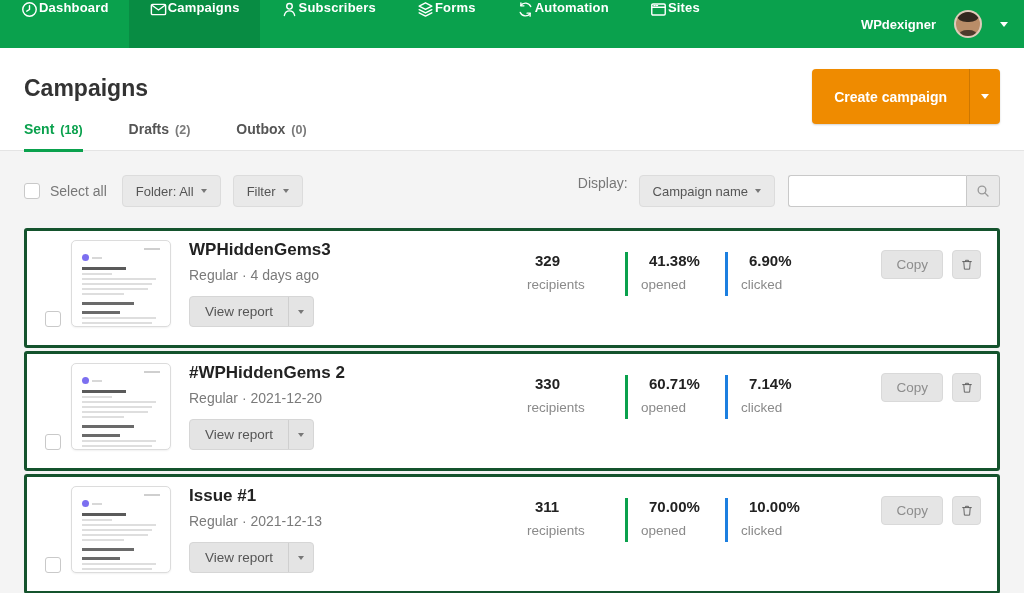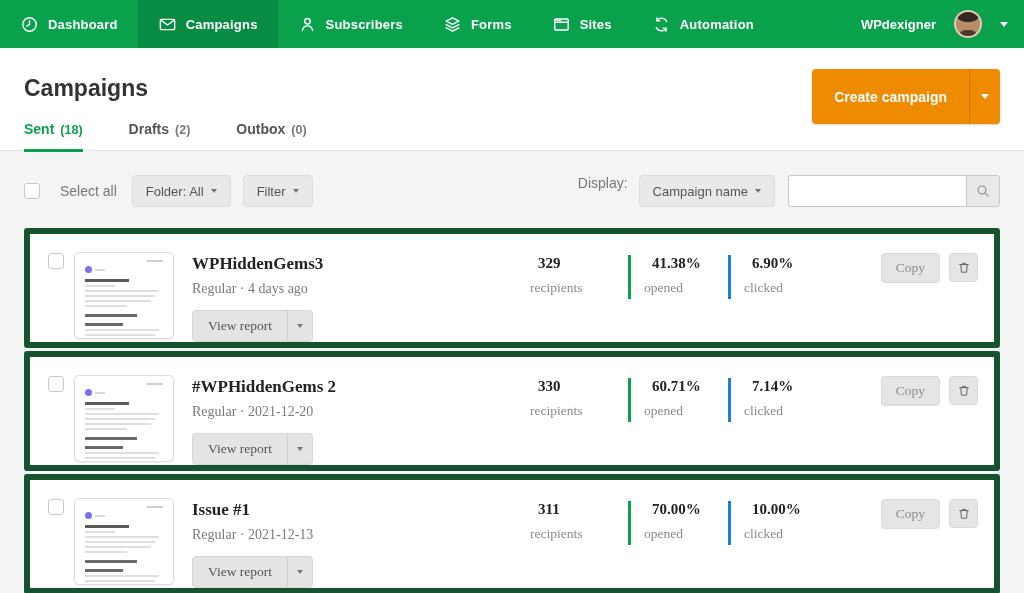--- a/index.html
+++ b/index.html
@@ -2,21 +2,21 @@
 <html><head>
 <meta charset="utf-8">
 <style>
   * { margin:0; padding:0; box-sizing:border-box; }
   html,body { width:1024px; height:593px; }
   body { font-family:"Liberation Sans", sans-serif; background:#f4f4f4; overflow:hidden; }
   .page { position:relative; width:1024px; height:593px; background:#f4f4f4; }
 
   
   .nav { height:48px; background:#0aa14d; display:flex; align-items:stretch; color:#fff; }
-  .nav-item { display:flex; align-items:center; gap:9px; padding:0 20px; font-size:13px; font-weight:bold; cursor:pointer; letter-spacing:.2px; }
+  .nav-item { display:flex; padding:0 20px; font-size:13px; font-weight:bold; cursor:pointer; letter-spacing:.2px; }
   .nav-item.active { background:#088c43; }
   .nav-item svg { width:19px; height:19px; stroke:#fff; fill:none; stroke-width:1.8; stroke-linecap:round; stroke-linejoin:round; }
   .nav-user { margin-left:auto; display:flex; align-items:center; gap:18px; padding-right:16px; font-size:13px; font-weight:bold; cursor:pointer; }
   .avatar { position:relative; width:28px; height:28px; border-radius:50%; background:#b98d68; border:2px solid rgba(255,255,255,.55); overflow:hidden; }
   .avatar::before { content:""; position:absolute; top:-3px; left:1px; right:1px; height:13px; background:#33281f; border-radius:50% 50% 45% 45%; }
   .avatar::after { content:""; position:absolute; bottom:-5px; left:3px; right:3px; height:11px; background:#4d3b2c; border-radius:45% 45% 0 0; }
   .tri { width:0; height:0; border-left:4px solid transparent; border-right:4px solid transparent; border-top:5px solid currentColor; display:inline-block; }
   .tri.small { border-left-width:3.5px; border-right-width:3.5px; border-top-width:4.5px; }
 
   
@@ -28,35 +28,35 @@
   .tabs { display:flex; gap:46px; margin-top:19px; padding:0 24px; border-bottom:1px solid #e4e4e4; }
   .tab { position:relative; display:flex; gap:6px; align-items:baseline; font-size:14px; font-weight:bold; color:#555; padding-bottom:13px; cursor:pointer; }
   .tab .tab-count { font-size:12.5px; color:#7a7a7a; font-weight:bold; }
   .tab.active { color:#0aa14d; }
   .tab.active .tab-count { color:#0aa14d; }
   .tab.active::after { content:""; position:absolute; left:0; right:0; bottom:-2px; height:3px; background:#0aa14d; }
 
   
   .toolbar { display:flex; align-items:center; padding:24px 24px 0; }
   .checkbox { width:16px; height:16px; background:#fff; border:1px solid #c9c9c9; border-radius:3px; cursor:pointer; flex:none; }
-  .select-all-label { color:#777; font-size:14px; margin-left:20px; }
+  .select-all-label { color:#777; font-size:14px; margin-left:10px; }
   .btn-gray { display:inline-flex; align-items:center; gap:7px; background:#e9e9e9; border:1px solid #dcdcdc; border-radius:4px; color:#555; font-size:13px; padding:0 13px; height:32px; cursor:pointer; }
   .btn-gray .tri { color:#777; }
   .toolbar .folder-btn { margin-left:15px; }
   .toolbar .filter-btn { margin-left:12px; }
   .toolbar-right { margin-left:auto; display:flex; align-items:flex-start; }
   .display-label { color:#777; font-size:14px; margin-right:11px; }
   .search-group { display:flex; margin-left:13px; }
   .search-input { width:178px; height:32px; border:1px solid #c9c9c9; border-right:none; border-radius:3px 0 0 3px; padding:0 10px; font-size:13px; color:#333; outline:none; background:#fff; }
   .search-btn { width:34px; height:32px; background:#e9e9e9; border:1px solid #c9c9c9; border-radius:0 3px 3px 0; display:flex; align-items:center; justify-content:center; cursor:pointer; }
   .search-btn svg { width:16px; height:16px; stroke:#999; fill:none; stroke-width:2; stroke-linecap:round; }
 
   
   .list { padding:21px 24px 0; }
-  .card { position:relative; background:#fff; border:6px solid #14532d; border-radius:3px; height:120px; margin-bottom:3px; padding:18px; display:flex; align-items:flex-start;font-family:Liberation Serif, serif; }
+  .card { position:relative; background:#fff; border:3px solid #14532d; border-radius:3px; height:120px; margin-bottom:3px; padding:18px; display:flex; align-items:flex-end; }
   .card .checkbox { margin-top:1px; }
   .thumb { width:100px; height:87px; background:#fff; border:1px solid #dcdcdc; border-radius:5px; margin-left:10px; padding:7px 10px; overflow:hidden; cursor:pointer; flex:none; box-shadow:0 1px 2px rgba(0,0,0,.06); }
   .t-browser { height:2px; width:16px; background:#cfcfcf; margin-left:auto; }
   .t-logo-row { display:flex; align-items:center; gap:3px; margin-top:4px; }
   .t-logo { width:7px; height:7px; border-radius:50%; background:#7c6ff0; }
   .t-logo-line { width:10px; height:2px; background:#d8d8d8; }
   .t-title { height:3px; width:44px; background:#5a5a5a; margin-top:6px; }
   .t-line { height:2px; background:#dedede; margin-top:3px; }
   .t-line.w1{width:30px}.t-line.w2{width:74px}.t-line.w3{width:70px}.t-line.w4{width:66px}.t-line.w5{width:42px}
   .t-sec { height:3px; width:52px; background:#6a6a6a; margin-top:7px; }
@@ -107,34 +107,34 @@
     <div class="nav-item">
       <svg viewBox="0 0 24 24">
           <path d="M12 3.5l8 4.2-8 4.2-8-4.2z"></path>
           <path d="M4 12.2l8 4.2 8-4.2"></path>
           <path d="M4 16.2l8 4.2 8-4.2"></path>
         </svg>
       <span>Forms</span>
     </div>
     <div class="nav-item">
       <svg viewBox="0 0 24 24">
-          <rect x="3.5" y="5" width="17" height="14" rx="1.5"></rect>
-          <path d="M3.5 9.2h17"></path>
-          <path d="M6.2 7.1h1.4M9.4 7.1h1.4"></path>
-        </svg>
-      <span>Sites</span>
-    </div>
-    <div class="nav-item">
-      <svg viewBox="0 0 24 24">
           <path d="M18.6 8.3A7.2 7.2 0 0 0 6 7.1"></path>
           <path d="M6.2 3.6v3.8H10"></path>
           <path d="M5.4 15.7a7.2 7.2 0 0 0 12.6 1.2"></path>
           <path d="M17.8 20.4v-3.8H14"></path>
         </svg>
       <span>Automation</span>
+    </div>
+    <div class="nav-item">
+      <svg viewBox="0 0 24 24">
+          <rect x="3.5" y="5" width="17" height="14" rx="1.5"></rect>
+          <path d="M3.5 9.2h17"></path>
+          <path d="M6.2 7.1h1.4M9.4 7.1h1.4"></path>
+        </svg>
+      <span>Sites</span>
     </div>
     <div class="nav-user">
       <span>WPdexigner</span>
       <span class="avatar"></span>
       <span class="tri"></span>
     </div>
   </div>
 
   <div class="header">
     <div class="page-title">Campaigns</div>

